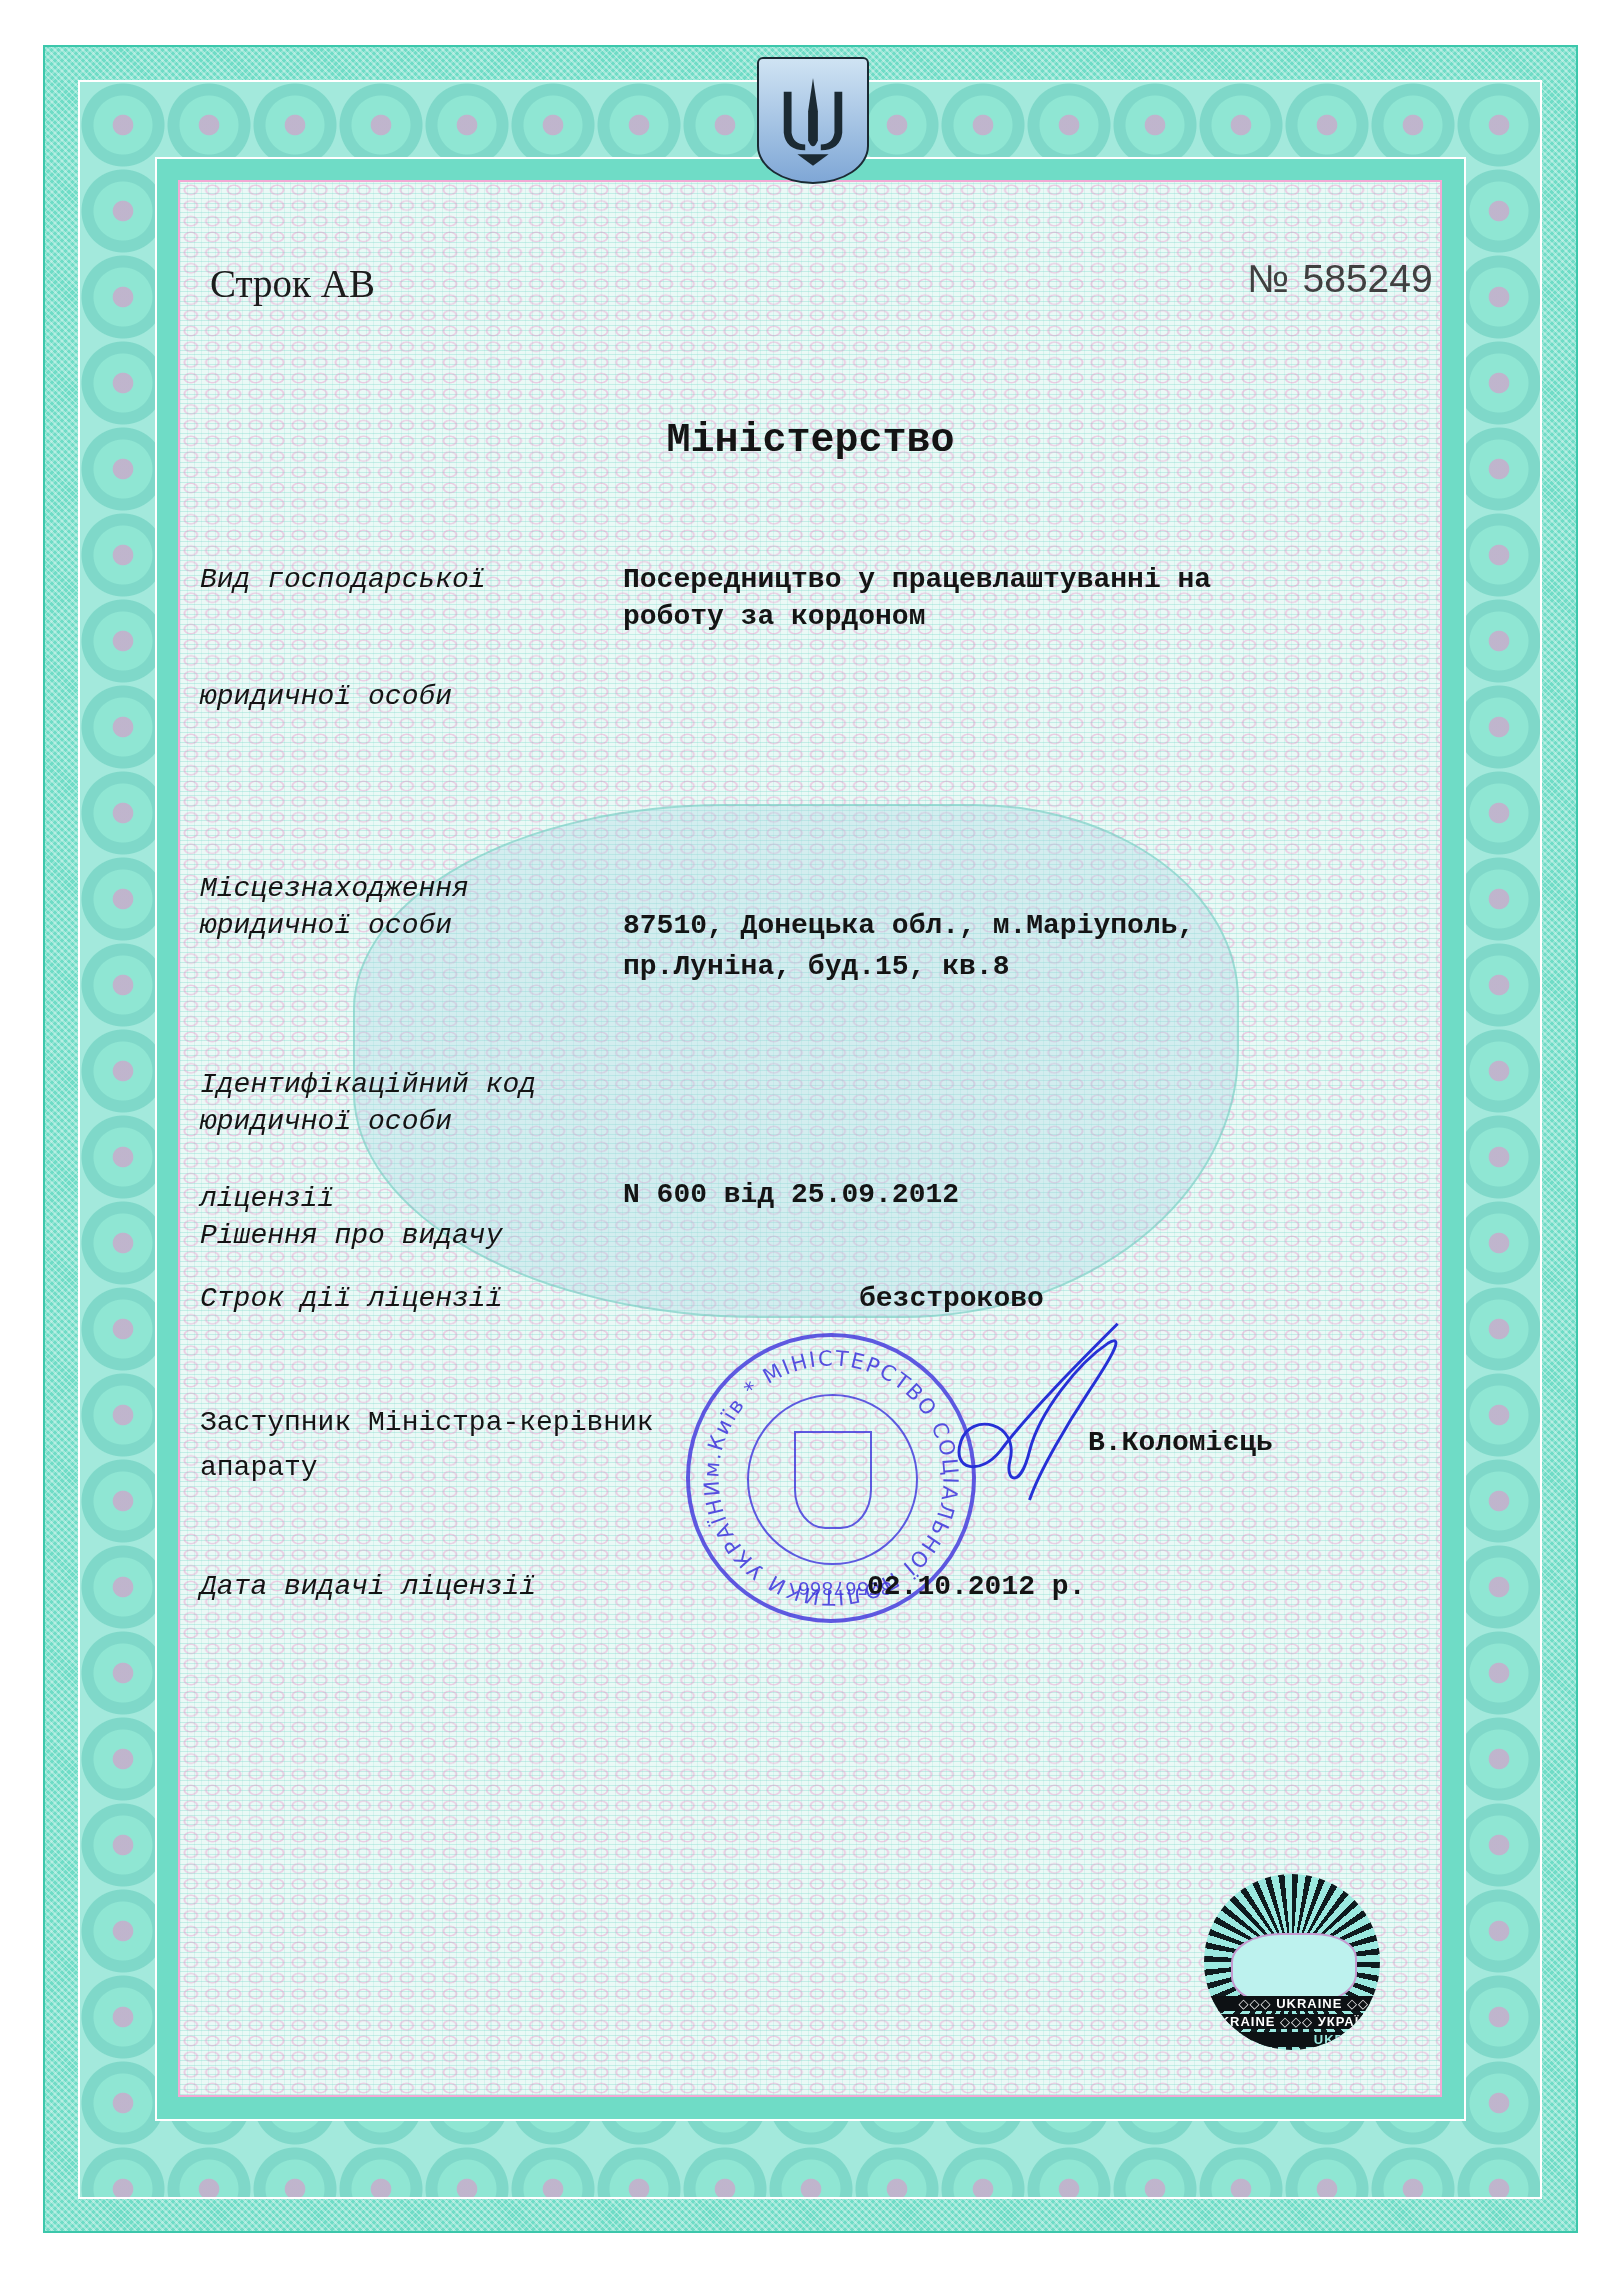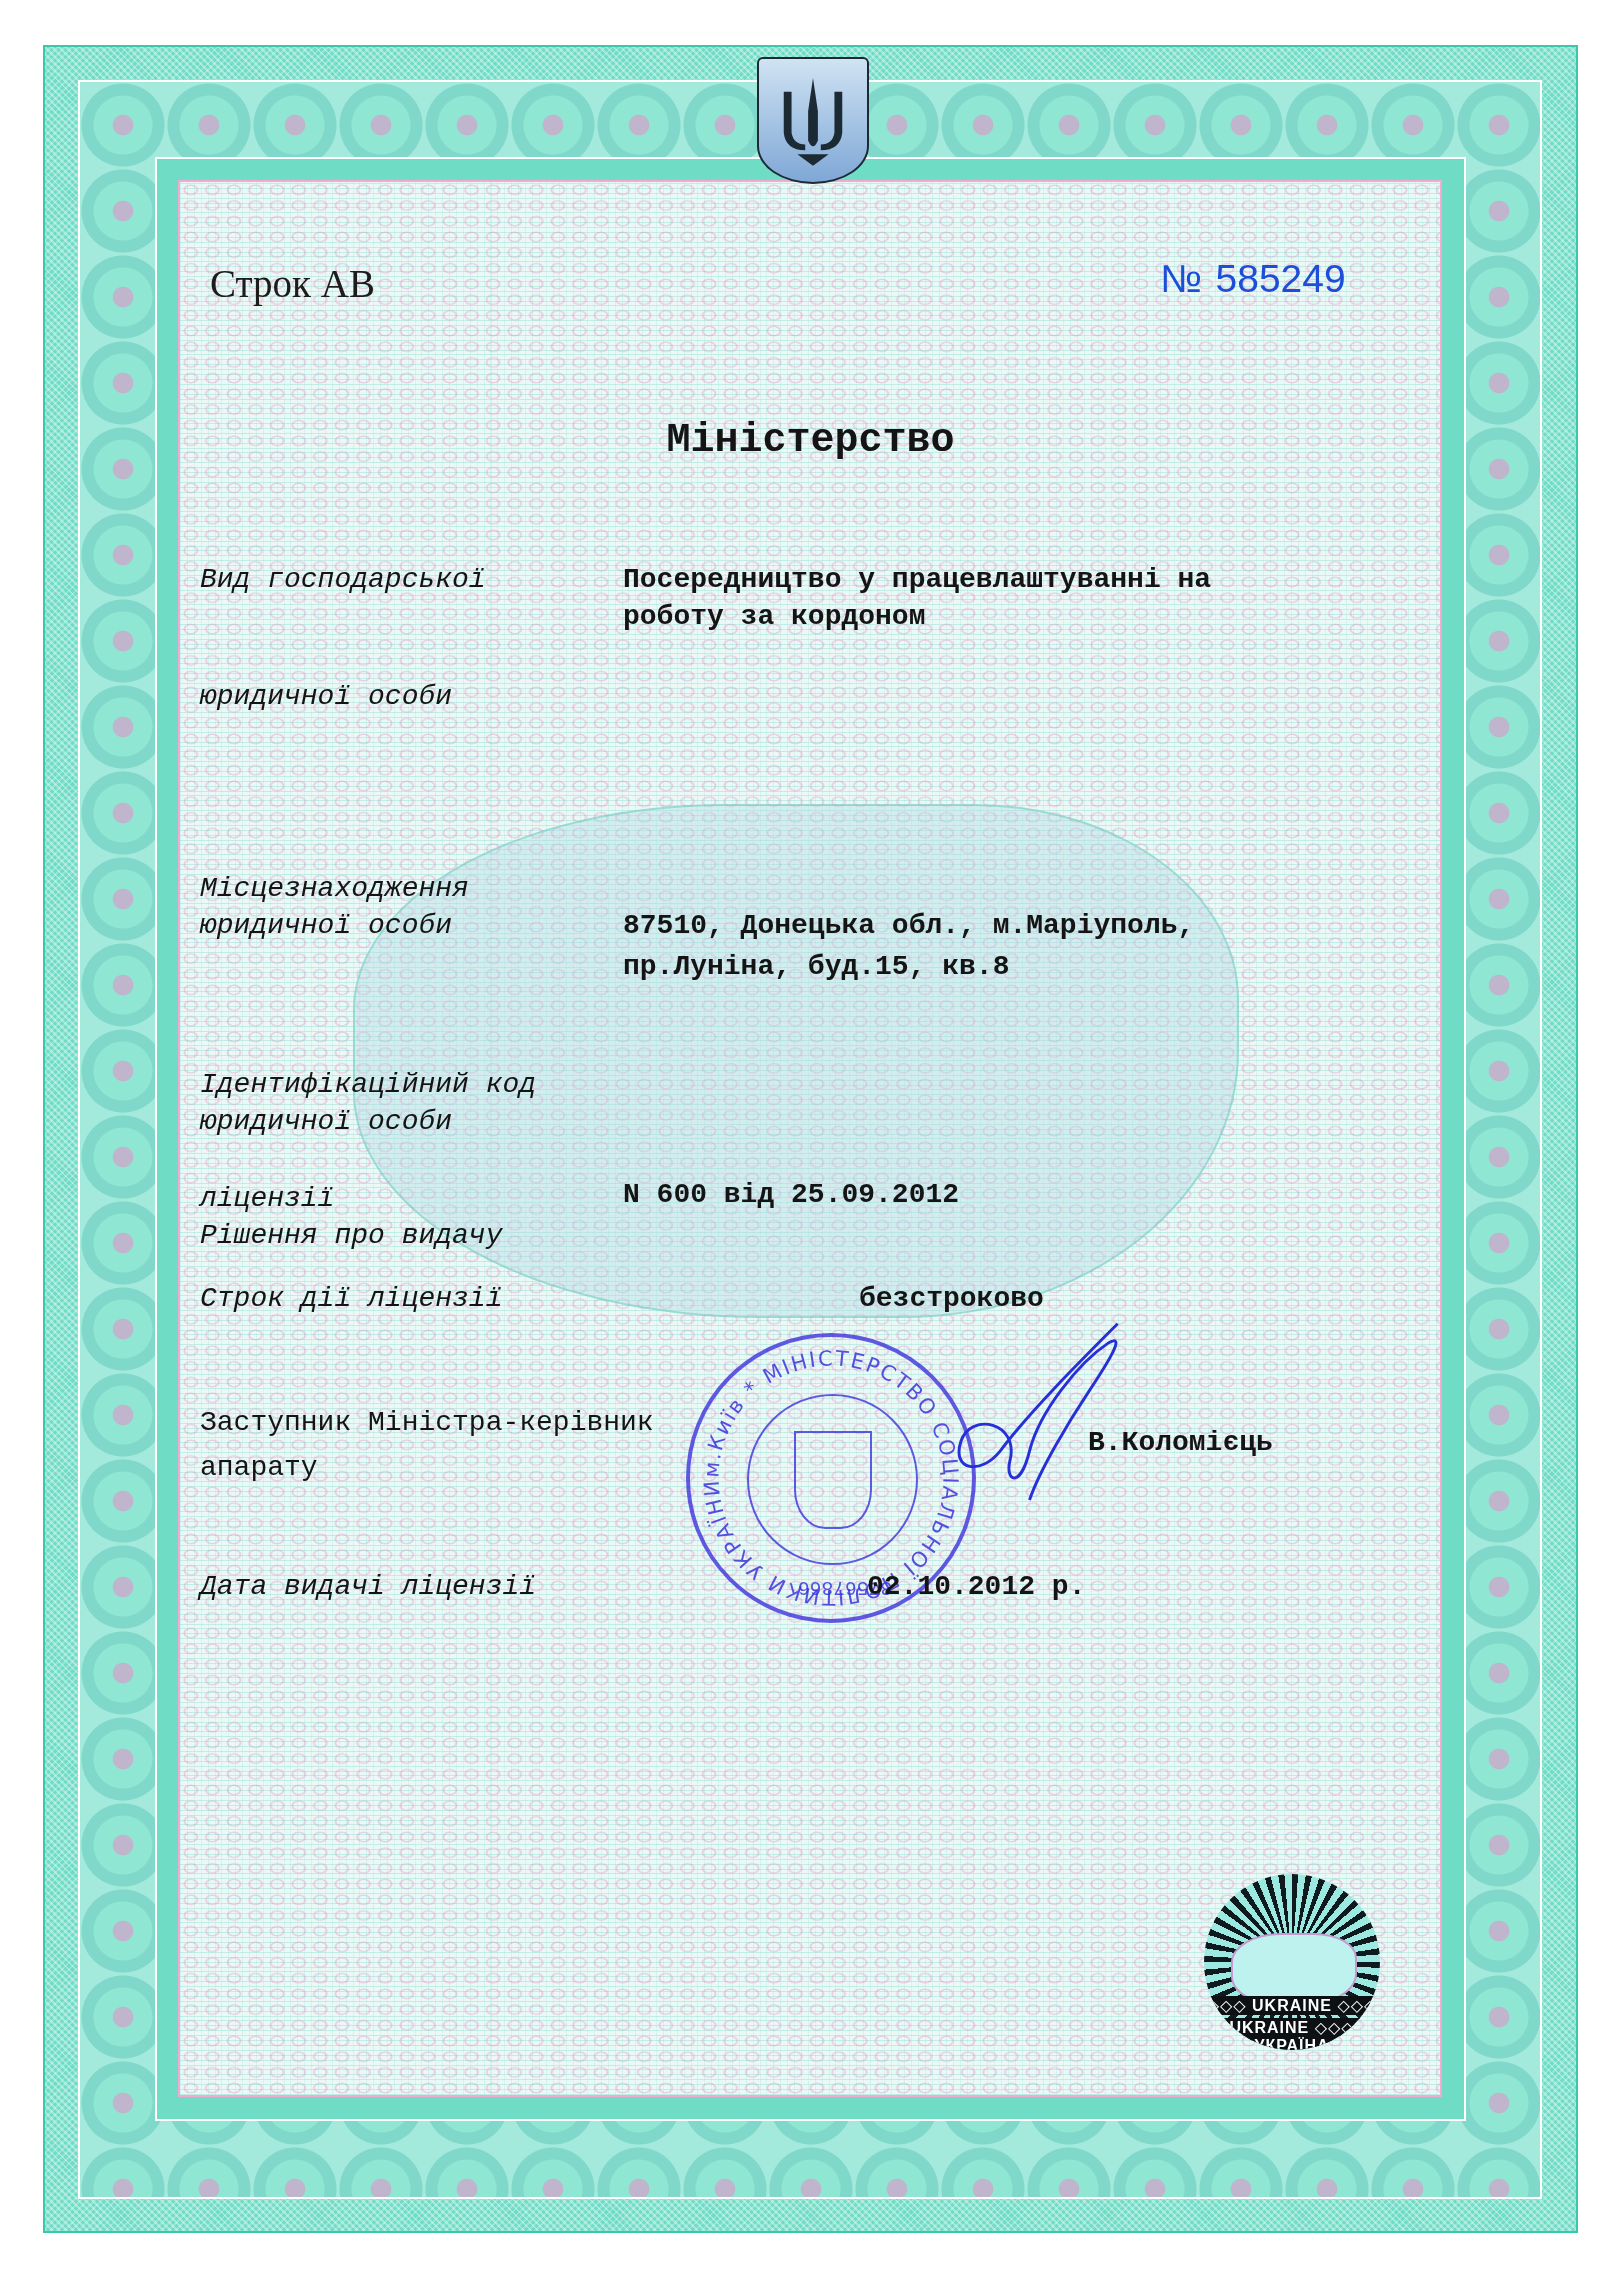--- a/index.html
+++ b/index.html
@@ -57,21 +57,21 @@
     font-family: "Liberation Serif", "DejaVu Serif", serif; font-size: 39px; color: #1c1c1c;
   }
   .title {
     position: absolute; left: 584px; top: -13.7px;
     font-family: "Liberation Serif", "DejaVu Serif", serif; font-size: 90px; font-weight: bold;
     color: #8fe4d2; letter-spacing: 2px;
     -webkit-text-stroke: 2.9px #1e4640;
     text-shadow: 3.9px 3.9px 0 #1b3d37;
   }
   .number {
-    position: absolute; left: 1160px; top: 3.9px; font-size: 39px; color: #1d4ed8;
+    position: absolute; left: 1247px; top: 3.9px; font-size: 39px; color: #404040;
     font-family: "Liberation Sans", "DejaVu Sans", sans-serif;
   }
   .number .nosign { font-size: 39px; margin-right: 13.7px; }
   .ministry {
     position: absolute; top: 416px; left: 0; width: 1621px; text-align: center;
     font-size: 40px; font-weight: bold; color: #141414; line-height: 49px;
   }
   .row { position: absolute; left: 200px; width: 1176px; font-size: 28px; line-height: 37px; color: #141414; }
   .row .label { position: absolute; left: 0; width: 412px; font-style: italic; font-weight: normal; }
   .row .value { position: absolute; left: 423px; width: 765px; font-weight: bold; }
@@ -98,21 +98,21 @@
   .signature { position: absolute; left: 912px; top: 1304px; width: 235px; height: 206px; }
   .hologram {
     position: absolute; left: 1204px; top: 1874px; width: 176px; height: 176px; border-radius: 50%;
     background: repeating-conic-gradient(from 0deg at 50% 50%, #0f1a1e 0 4deg, #9be9e0 4deg 9deg);
     overflow: hidden;
   }
   .hologram .map { position: absolute; left: 27.4px; top: 59px; width: 122px; height: 69px;
     background: #bdf2ee; border-radius: 40% 34% 44% 40%; border: 2px solid #c59ad0; }
   .hologram .bands { position: absolute; left: 0; top: 122px; width: 100%; }
   .hologram .band { background: #0d1114; color: #ffffff; font-family: "Liberation Sans", "DejaVu Sans", sans-serif;
-    font-size: 16px; font-weight: bold; text-align: center; margin-bottom: 2.9px; letter-spacing: 1px; }
+    font-size: 13px; font-weight: bold; text-align: right; margin-bottom: 2.9px; letter-spacing: 1px; }
   .hologram .band.hi { background: #0d1114; color: #9be9e0; }
 </style>
 </head>
 <body>
 
 <div class="frame-outer"></div>
 <div class="frame-band"></div>
 <div class="frame-inner-border"></div>
 <div class="paper"></div>
 <div class="map-watermark"></div>

